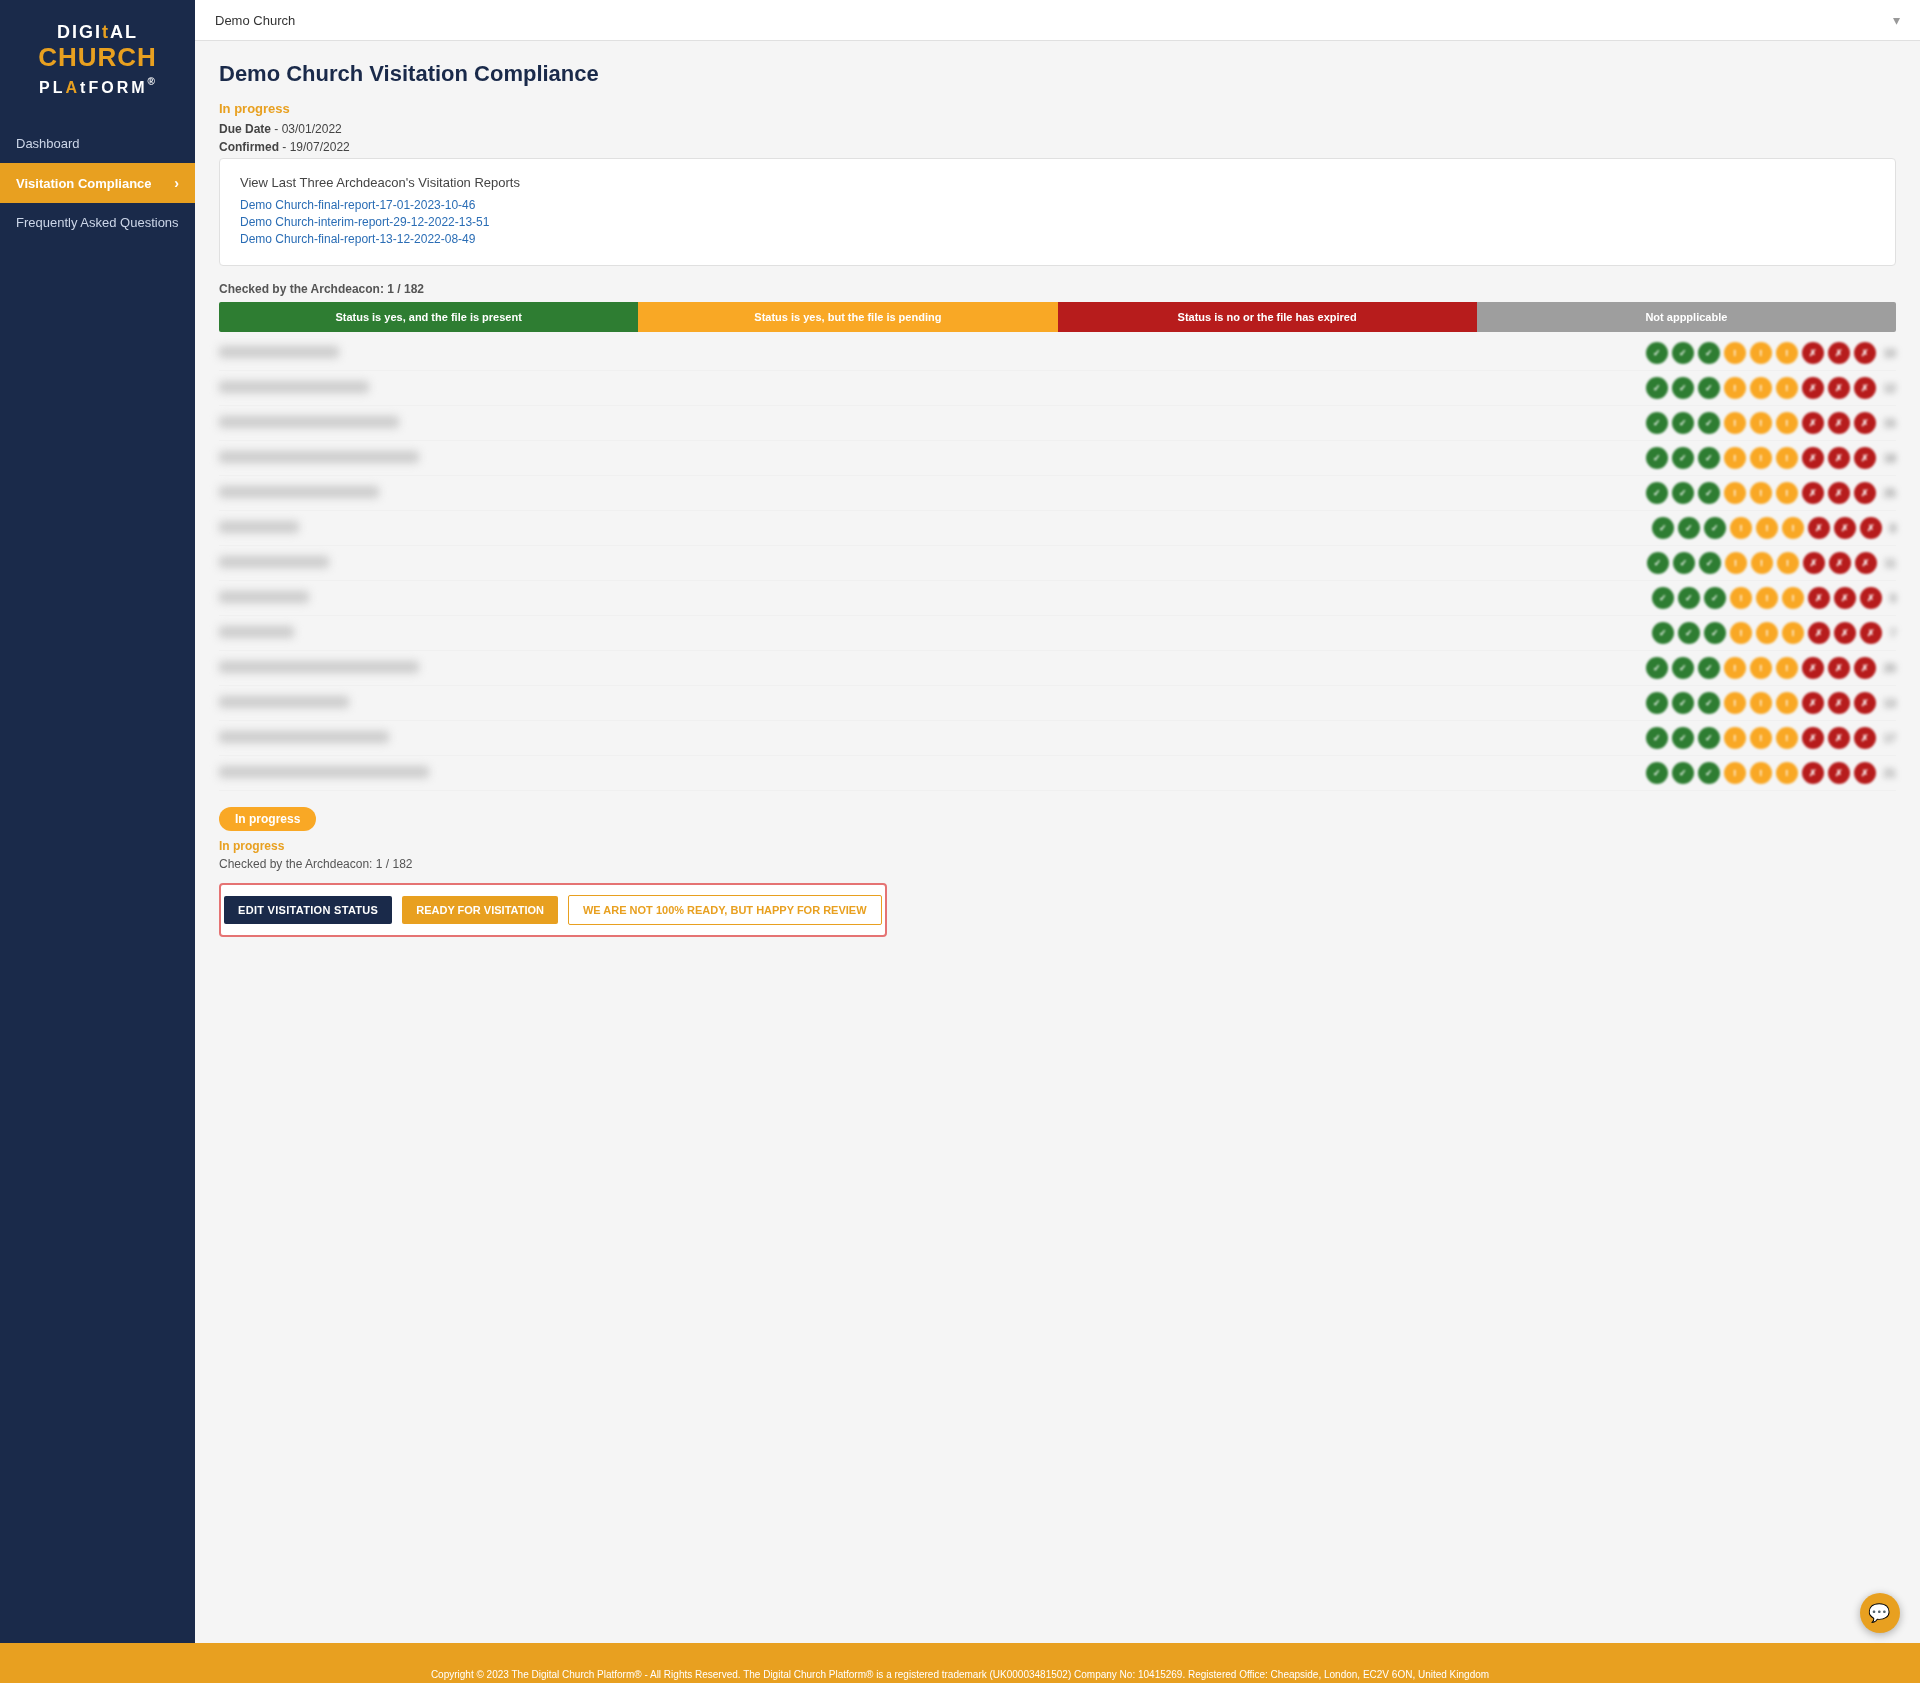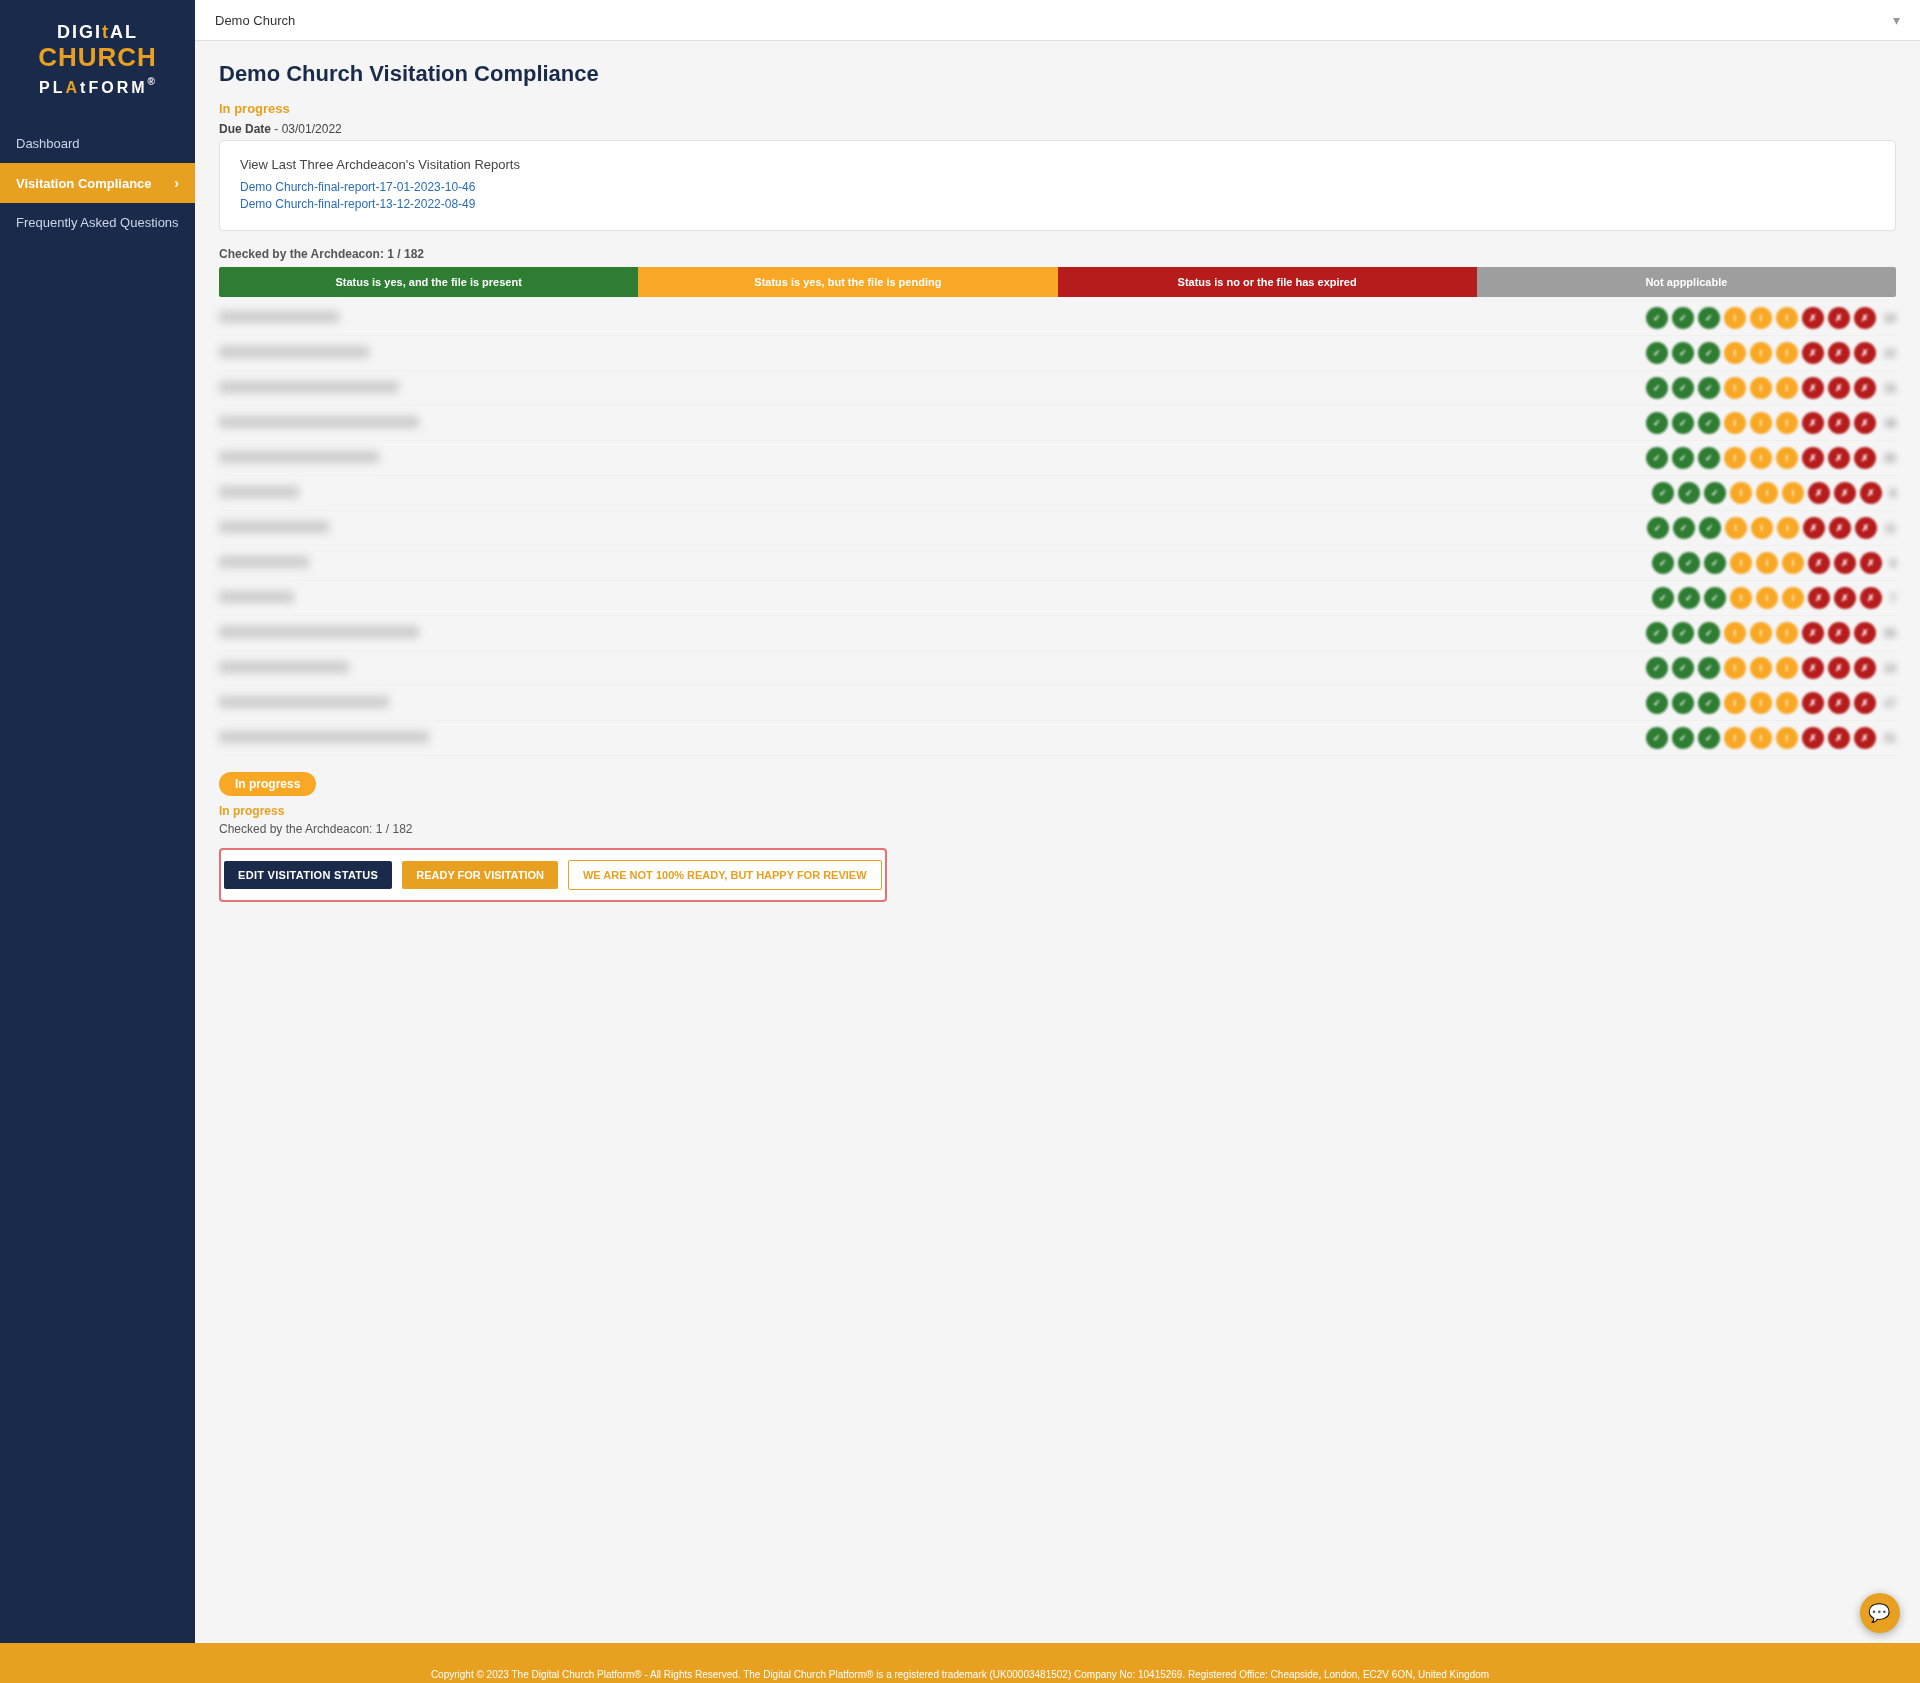--- a/index.html
+++ b/index.html
@@ -117,24 +117,28 @@
       <span class="top-bar-chevron">▾</span>
     </div>
 
     <div class="content-area">
       <h1 class="page-title">Demo Church Visitation Compliance</h1>
 
       <div class="status-badge-inprogress">In progress</div>
       <div class="meta-info">
         <strong>Due Date</strong> - <span>03/01/2022</span>
       </div>
+      <div class="meta-info">
+        <strong>Confirmed</strong> - <span>19/07/2022</span>
+      </div>
 
       <div class="section-box">
         <div class="reports-title">View Last Three Archdeacon's Visitation Reports</div>
         <a class="report-link" href="#">Demo Church-final-report-17-01-2023-10-46</a>
+        <a class="report-link" href="#">Demo Church-interim-report-29-12-2022-13-51</a>
         <a class="report-link" href="#">Demo Church-final-report-13-12-2022-08-49</a>
       </div>
 
       <div class="checked-text">
         <span>Checked by the Archdeacon:</span>
         <span> <span>1</span> / <span>182</span></span>
       </div>
 
 
       <div class="legend-bar">

